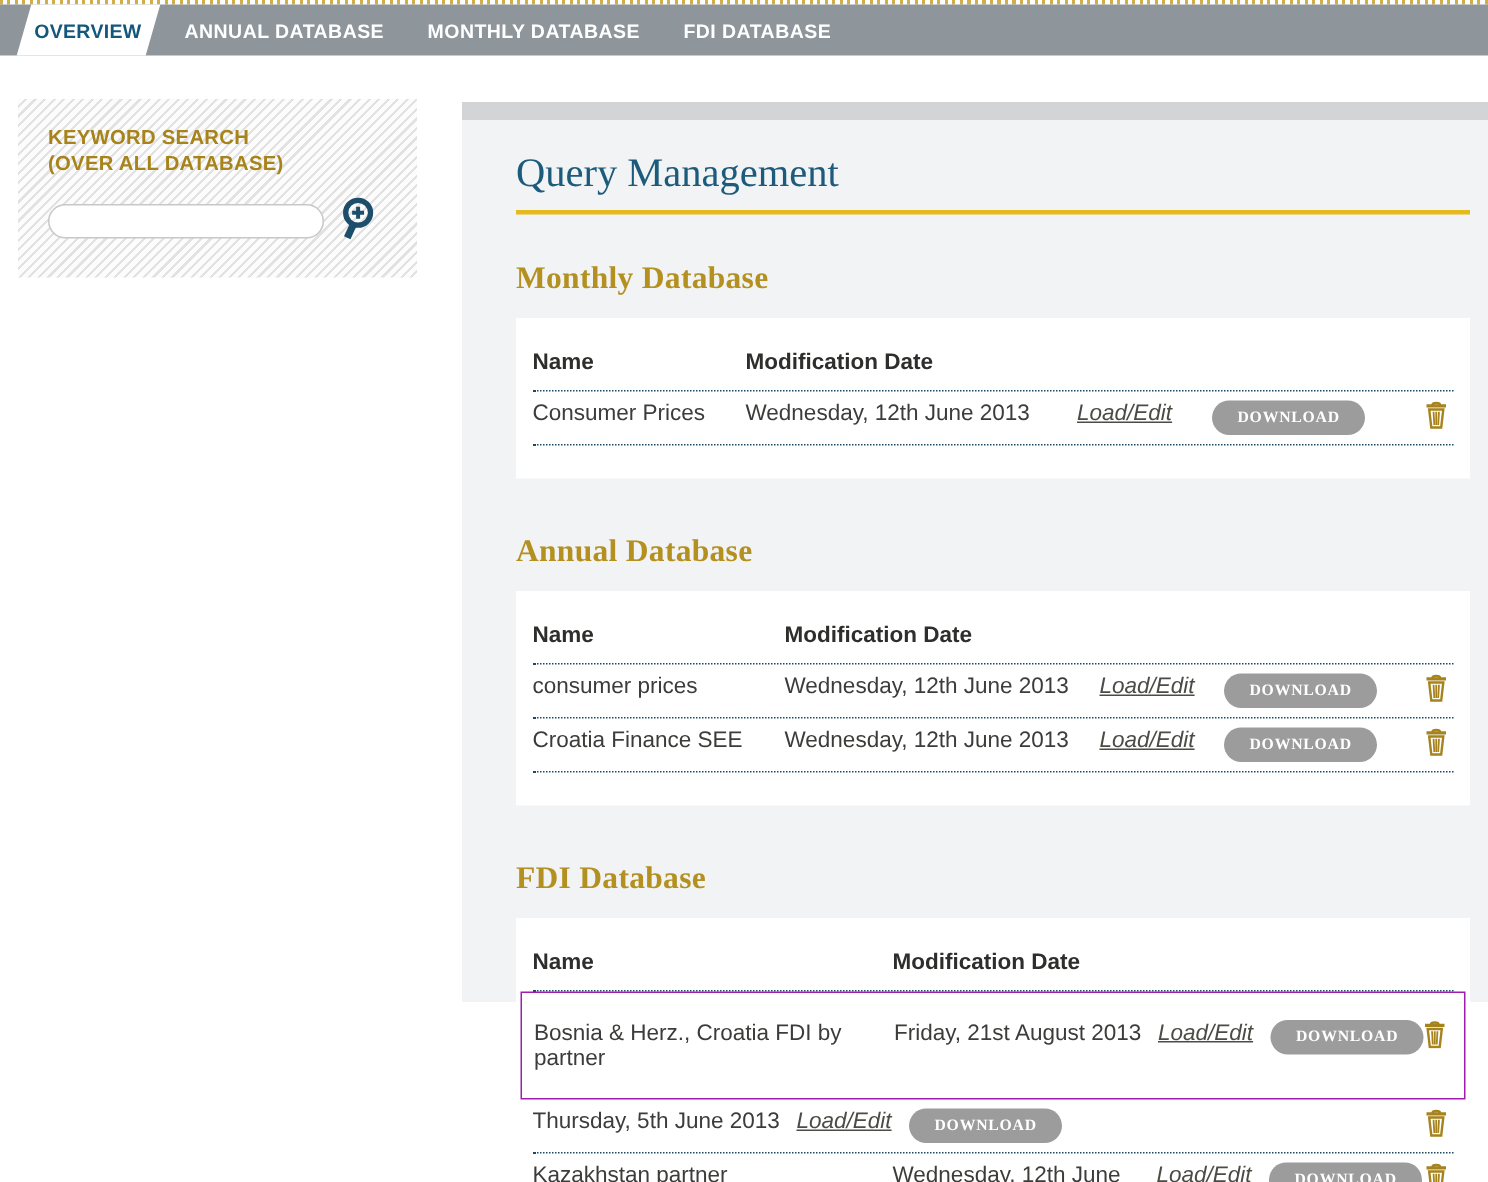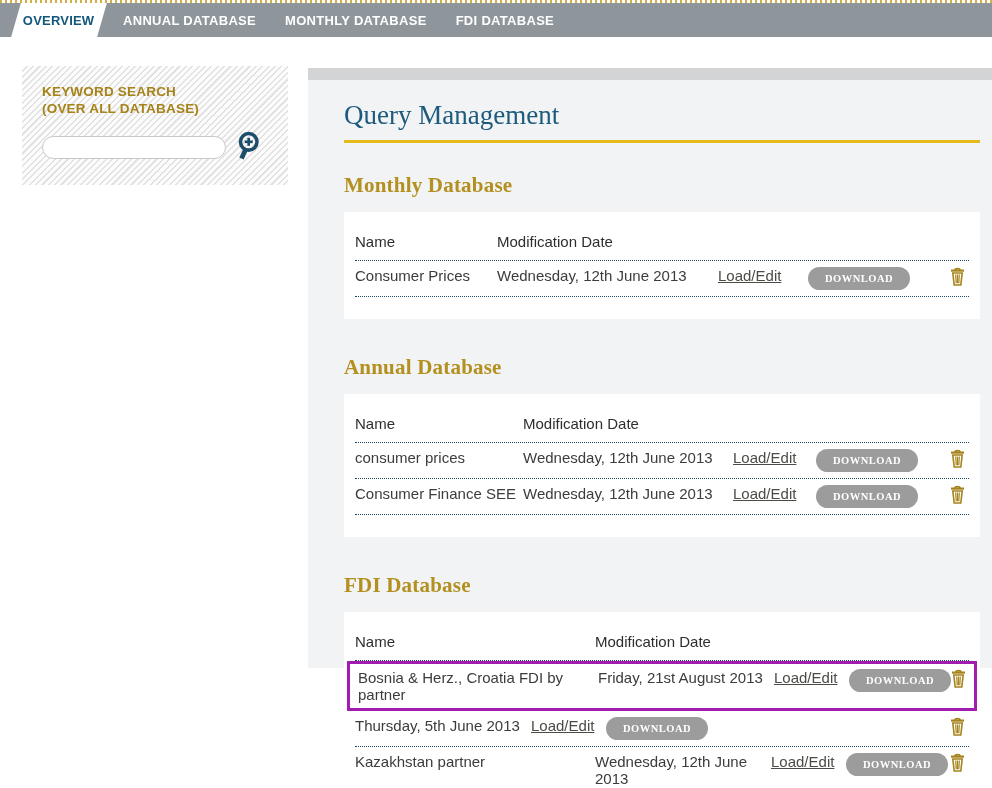--- a/index.html
+++ b/index.html
@@ -35,21 +35,21 @@
     position:absolute; left:123px; top:0; bottom:0;
     display:flex; align-items:center; gap:29px;
   }
   .nav-link {
     color:#ffffff; font-weight:bold; font-size:13px; letter-spacing:.3px;
     cursor:pointer; text-decoration:none;
   }
 
   
   .sidebar {
-    position:absolute; left:22px; top:66px; width:266px; height:119px;
+    position:absolute; left:12px; top:66px; width:266px; height:119px;
     background:repeating-linear-gradient(135deg,#fcfcfc 0 3px,#e2e2e2 3px 4.5px);
   }
   .search-label {
     margin:17px 0 0 20px;
     color:#a8831a; font-weight:bold; font-size:13.5px; line-height:17px;
     letter-spacing:.2px;
   }
   .search-row {
     margin:13px 0 0 20px; display:flex; align-items:center; gap:7px;
   }
@@ -79,42 +79,42 @@
   .section + .section { margin-top:36px; }
   .section-title {
     font-family:"Liberation Serif", serif;
     font-size:21px; font-weight:bold; color:#b3901f;
     margin:0 0 14px 0; letter-spacing:.2px;
   }
   .card { background:#ffffff; padding:13px 11px 22px 11px; }
 
   .thead {
     display:flex; align-items:center;
-    font-weight:normal; font-size:15px; color:#2e2e2d;
+    font-weight:bold; font-size:15px; color:#2e2e2d;
     padding:8px 0 10px 0;
     border-bottom:1px dotted #1b4965;
   }
   .row {
     display:flex; align-items:flex-start;
     font-size:15px; color:#3c3c3b;
     padding:6px 0;
     border-bottom:1px dotted #1b4965;
   }
   .row.highlighted {
-    border:3px solid #a21caf;
-    margin:0 -8px; padding:5px 8px;
+    border:1px solid #a21caf;
+    margin:0 -8px; padding:18px 8px;
   }
 
   
   .sec0 { --w-name:142px; --w-date:221px; --w-le:90px; }
   .sec1 { --w-name:168px; --w-date:210px; --w-le:83px; }
   .sec2 { --w-name:240px; --w-date:176px; --w-le:75px; }
   .cell-name    { flex:0 0 var(--w-name); }
   .cell-date    { flex:0 0 var(--w-date); }
-  .cell-loadedit{ flex:0 0 var(--w-le); }
+  .cell-loadedit{ flex:0 0 var(--w-le);font-style:italic; }
   .cell-trash   { margin-left:auto; padding-right:4px; line-height:0; }
 
   .loadedit-link {
     color:#4c4c46; text-decoration:underline; font-size:15px; cursor:pointer;
   }
   .download-btn {
     background:#9c9c9c; color:#ffffff; border:none; border-radius:12px;
     padding:6px 17px; font-size:10.5px; font-weight:bold; letter-spacing:.5px;
     cursor:pointer; font-family:Liberation Serif, serif;
   }
@@ -224,21 +224,21 @@
             <line x1="5.7" y1="7.5" x2="6.2" y2="16.3" stroke="#a6831c" stroke-width="1.2"></line>
             <line x1="7.5" y1="7.5" x2="7.5" y2="16.3" stroke="#a6831c" stroke-width="1.2"></line>
             <line x1="9.3" y1="7.5" x2="8.8" y2="16.3" stroke="#a6831c" stroke-width="1.2"></line>
           </svg>
         </span>
       </button>
     </div>
   </div>
 
   <div class="row">
-    <div class="cell-name">Consumer Finance SEE</div>
+    <div class="cell-name">Croatia Finance SEE</div>
     <div class="cell-date">Wednesday, 12th June 2013</div>
     <div class="cell-loadedit">
       <a class="loadedit-link">Load/Edit</a>
     </div>
     <div class="cell-btn">
       <button class="download-btn">DOWNLOAD</button>
     </div>
     <div class="cell-trash">
       <button class="trash-btn">
         <span>

